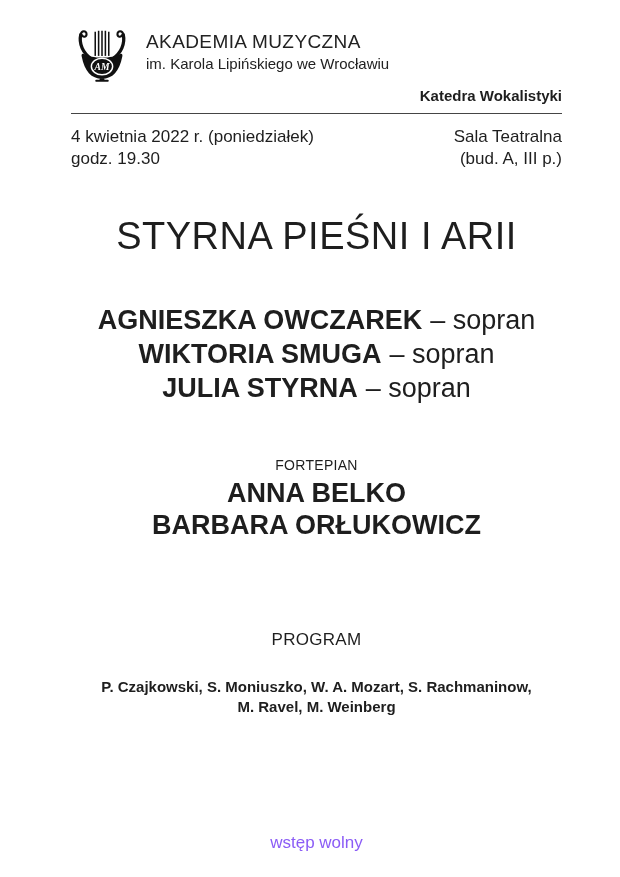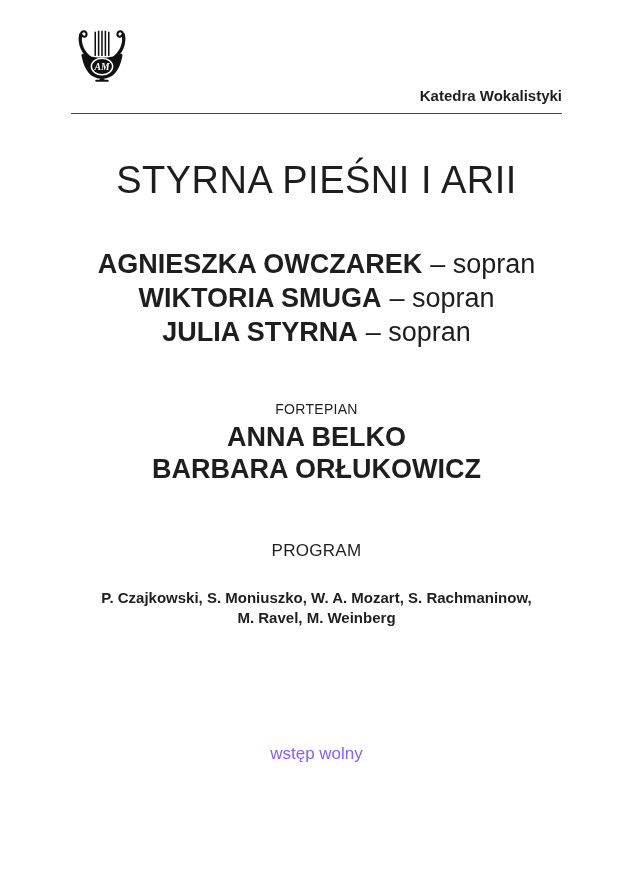--- a/index.html
+++ b/index.html
@@ -87,21 +87,21 @@
     margin-top: 2px;
     font-size: 27px;
     line-height: 32px;
     font-weight: 700;
     white-space: nowrap;
   }
   .program-label {
     text-align: center;
     font-size: 17px;
     line-height: 22px;
-    margin-top: 55px;
+    margin-top: 88px;
     letter-spacing: 0.3px;
   }
   .program-lines {
     text-align: center;
     margin-top: 26px;
     font-size: 15px;
     line-height: 20px;
     font-weight: 700;
   }
   .admission {
@@ -134,26 +134,40 @@
         <path d="M54,11 C53.5,6.5 48,6.5 48,10.5 C48,13.5 51.5,14 52.5,11.8" fill="none" stroke="#111" stroke-width="2.2" stroke-linecap="round"></path>
 
         <path d="M13,31 C21,36 43,36 51,31 C52.5,30 53.5,31.5 53,33.5 C50,49 43,56.5 32,56.5 C21,56.5 14,49 11,33.5 C10.5,31.5 11.5,30 13,31 Z" fill="#111"></path>
 
         <ellipse cx="32" cy="44" rx="11" ry="8.6" fill="none" stroke="#ffffff" stroke-width="1.5"></ellipse>
         <text x="32" y="47.6" text-anchor="middle" fill="#ffffff" font-family="Liberation Serif, serif" font-style="italic" font-weight="bold" font-size="10">AM</text>
 
         <rect x="29.5" y="56" width="5" height="2.2" fill="#111"></rect>
         <rect x="25" y="57.8" width="14" height="2" rx="1" fill="#111"></rect>
       </svg>
+      <div class="academy-text">
+        <div class="academy-name">AKADEMIA MUZYCZNA</div>
+        <div class="academy-subtitle">im. Karola Lipińskiego we Wrocławiu</div>
+      </div>
     </div>
 
     <div class="department">Katedra Wokalistyki</div>
 
     <hr class="rule">
 
+    <div class="info-row">
+      <div class="info-left">
+        <div>4 kwietnia 2022 r. (poniedziałek)</div>
+        <div>godz. 19.30</div>
+      </div>
+      <div class="info-right">
+        <div>Sala Teatralna</div>
+        <div>(bud. A, III p.)</div>
+      </div>
+    </div>
 
     <div class="title">STYRNA PIEŚNI I ARII</div>
 
     <div class="soloists">
       <div>
         <span class="soloist-name">AGNIESZKA OWCZAREK</span><span class="soloist-voice">– sopran</span>
       </div>
       <div>
         <span class="soloist-name">WIKTORIA SMUGA</span><span class="soloist-voice">– sopran</span>
       </div>

